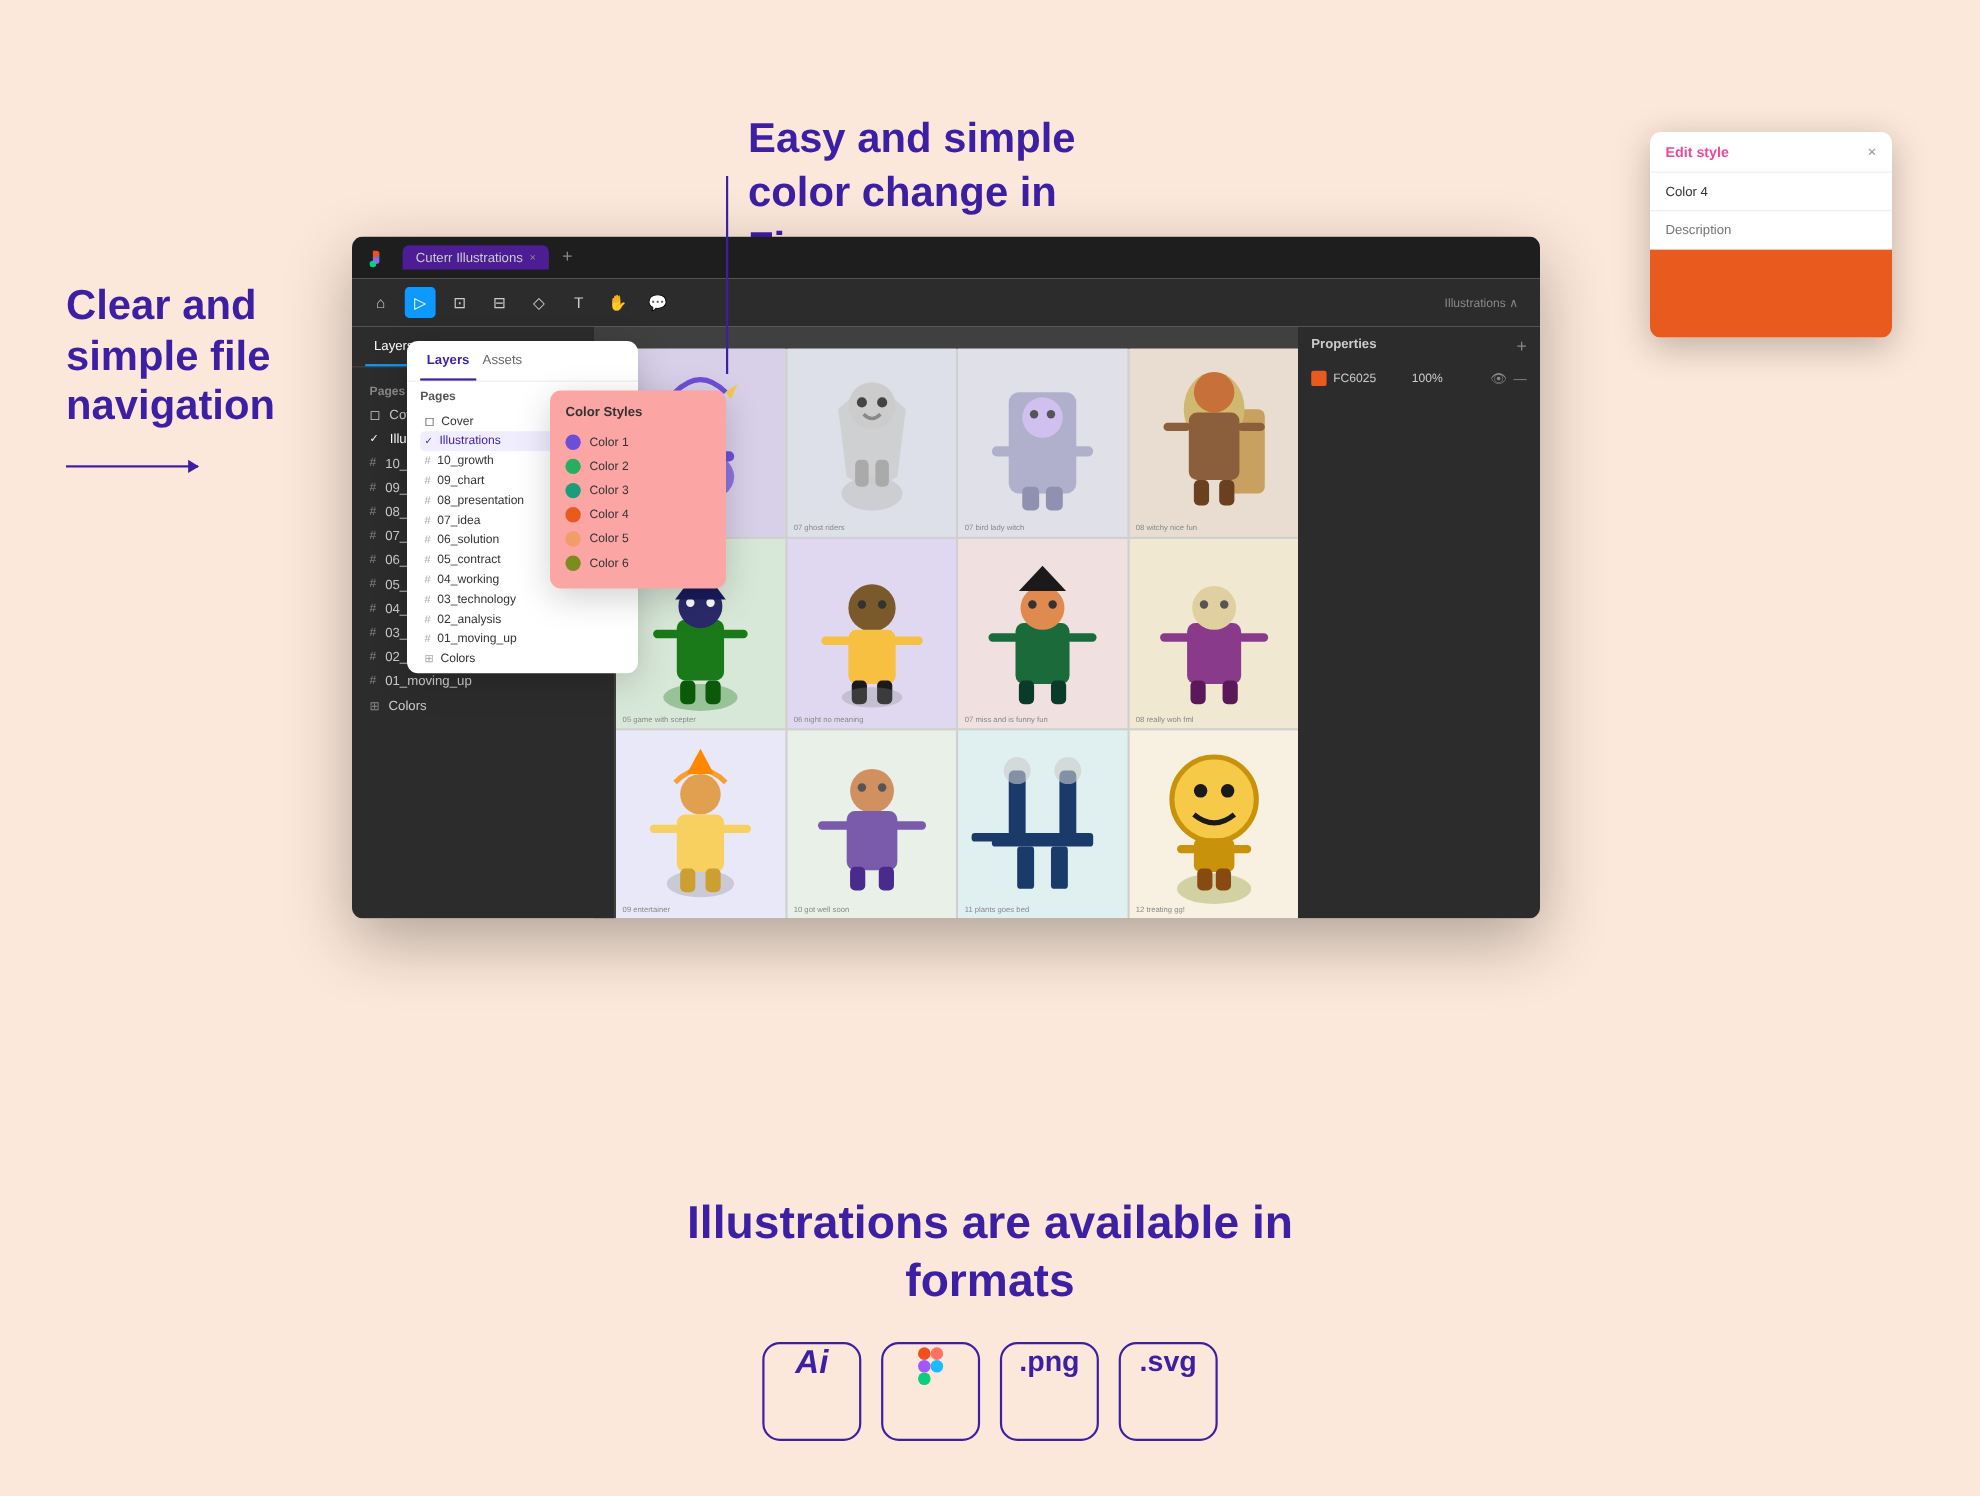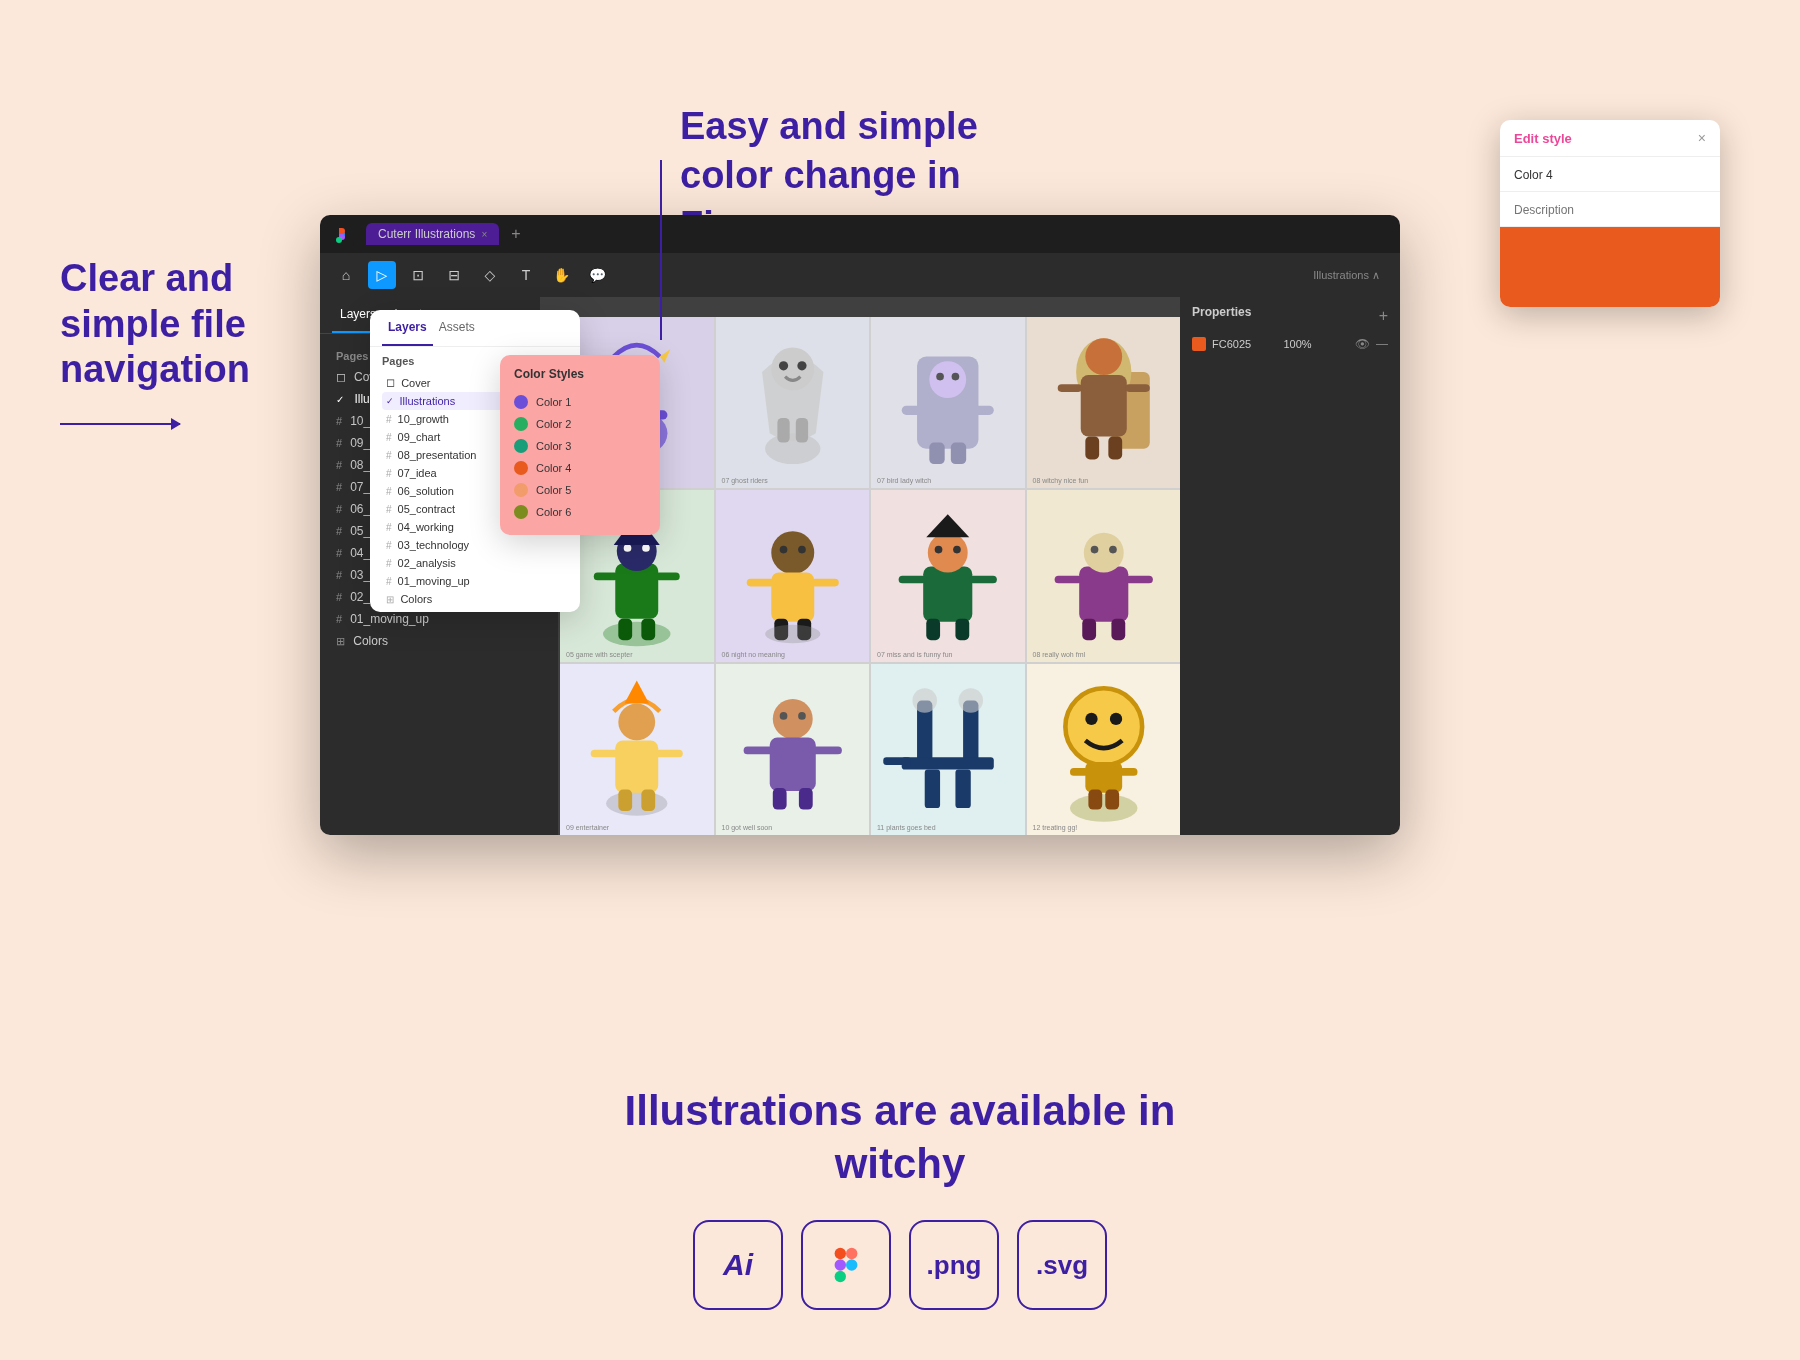--- a/index.html
+++ b/index.html
@@ -456,21 +456,21 @@
       display: flex;
       justify-content: center;
       gap: 18px;
     }
     .fmt-box {
       width: 90px;
       height: 90px;
       border-radius: 16px;
       border: 2.5px solid #3d1fa3;
       display: flex;
-      align-items: center;
+      align-items: flex-start;
       justify-content: center;
       background: #fce8da;
     }
     .fmt-text {
       font-size: 26px;
       font-weight: 700;
       color: #3d1fa3;
     }
     .fmt-text.italic { font-style: italic; font-size: 30px; }
 
@@ -882,21 +882,21 @@
   <div class="modal-input">
     <input type="text" value="Color 4" style="">
   </div>
   <div class="modal-desc">
     <input type="text" placeholder="Description" style="">
   </div>
   <div class="modal-color-swatch" style="background:#e85a1e;"></div>
 </div>
 
 <div class="bottom-section">
-  <div class="bottom-section-heading">Illustrations are available in witchy</div>
+  <div class="bottom-section-heading">Illustrations are available in formats</div>
   <div class="formats-row">
     <div class="fmt-box">
       <span class="fmt-text italic">Ai</span>
     </div>
     <div class="fmt-box">
       <svg width="36" height="40" viewBox="0 0 50 70">
         <rect x="5" y="5" width="20" height="20" rx="10" fill="#f24e1e"></rect>
         <rect x="25" y="5" width="20" height="20" rx="10" fill="#ff7262"></rect>
         <rect x="5" y="25" width="20" height="20" rx="10" fill="#a259ff"></rect>
         <rect x="5" y="45" width="20" height="20" rx="10" fill="#0acf83"></rect>

